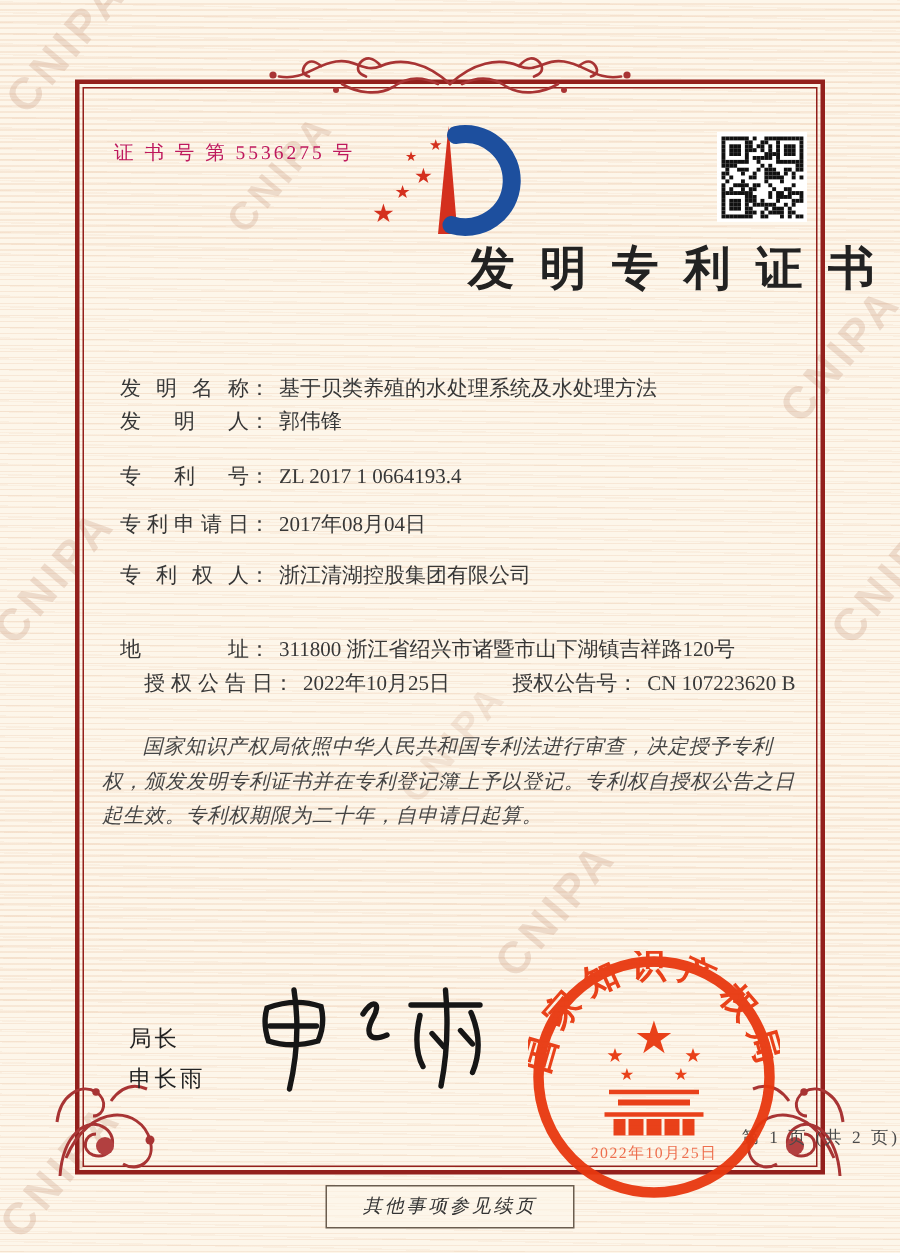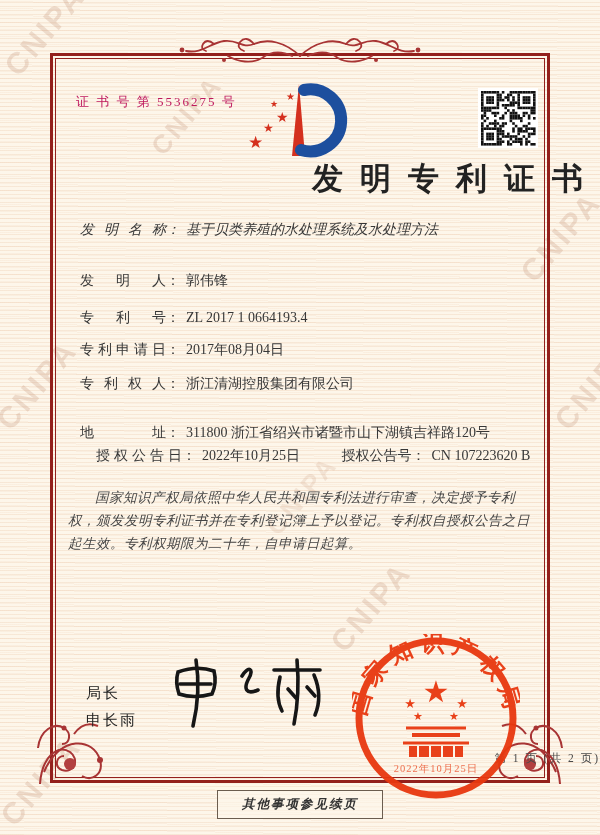--- a/index.html
+++ b/index.html
@@ -28,21 +28,21 @@
          font-style:italic;color:#454545;line-height:1.72;letter-spacing:.5px;}
   .paras p{margin:0;text-indent:2em;}
   .signer{position:absolute;left:86px;top:680px;font-size:15px;
           color:#222;line-height:27px;letter-spacing:2px;}
   .signature{position:absolute;left:158px;top:650px;width:175px;height:92px;}
   .seal{position:absolute;left:352px;top:634px;width:168px;height:168px;opacity:.95;z-index:5;}
   .pageinfo{position:absolute;left:0;right:0;top:751px;text-align:right;
             font-size:11.5px;color:#4a4a4a;letter-spacing:2px;}
   .footerbox{position:absolute;left:50%;top:790px;transform:translateX(-50%);
              border:1px solid #6b5d4f;padding:5px 24px;font-size:12.5px;font-style:italic;
-             color:#333;letter-spacing:2px;white-space:nowrap;background:rgba(253,246,234,.6);font-weight:bold;}
+             color:#333;letter-spacing:2px;white-space:nowrap;background:rgba(253,246,234,.6);}
   .orn{position:absolute;pointer-events:none;}
   .orn-top{left:150px;top:30px;width:300px;height:46px;}
   .orn-bl{left:34px;top:676px;width:115px;height:112px;}
   .orn-br{left:451px;top:676px;width:115px;height:112px;transform:scaleX(-1);}
 </style>
 </head>
 <body>
 
 <div class="bg-lines"></div>
 
@@ -345,21 +345,21 @@
       <rect x="29" y="55" width="2.6" height="2.6" fill="#111"></rect>
       <rect x="31.6" y="55" width="2.6" height="2.6" fill="#111"></rect>
       <rect x="42" y="55" width="2.6" height="2.6" fill="#111"></rect>
       <rect x="47.2" y="55" width="2.6" height="2.6" fill="#111"></rect>
       <rect x="52.4" y="55" width="2.6" height="2.6" fill="#111"></rect>
       <rect x="55" y="55" width="2.6" height="2.6" fill="#111"></rect>
     </svg></div>
 
 <div class="title">发明专利证书</div>
 
-<div class="frow" style="top:221px;font-style:italic;">
+<div class="frow" style="top:250px;">
   <span class="flabel">发明名称</span><span class="fcolon">：</span><span>基于贝类养殖的水处理系统及水处理方法</span>
 </div>
 <div class="frow" style="top:272px;">
   <span class="flabel">发明人</span><span class="fcolon">：</span><span>郭伟锋</span>
 </div>
 <div class="frow" style="top:309px;">
   <span class="flabel">专利号</span><span class="fcolon">：</span><span>ZL 2017 1 0664193.4</span>
 </div>
 <div class="frow" style="top:341px;">
   <span class="flabel">专利申请日</span><span class="fcolon">：</span><span>2017年08月04日</span>

